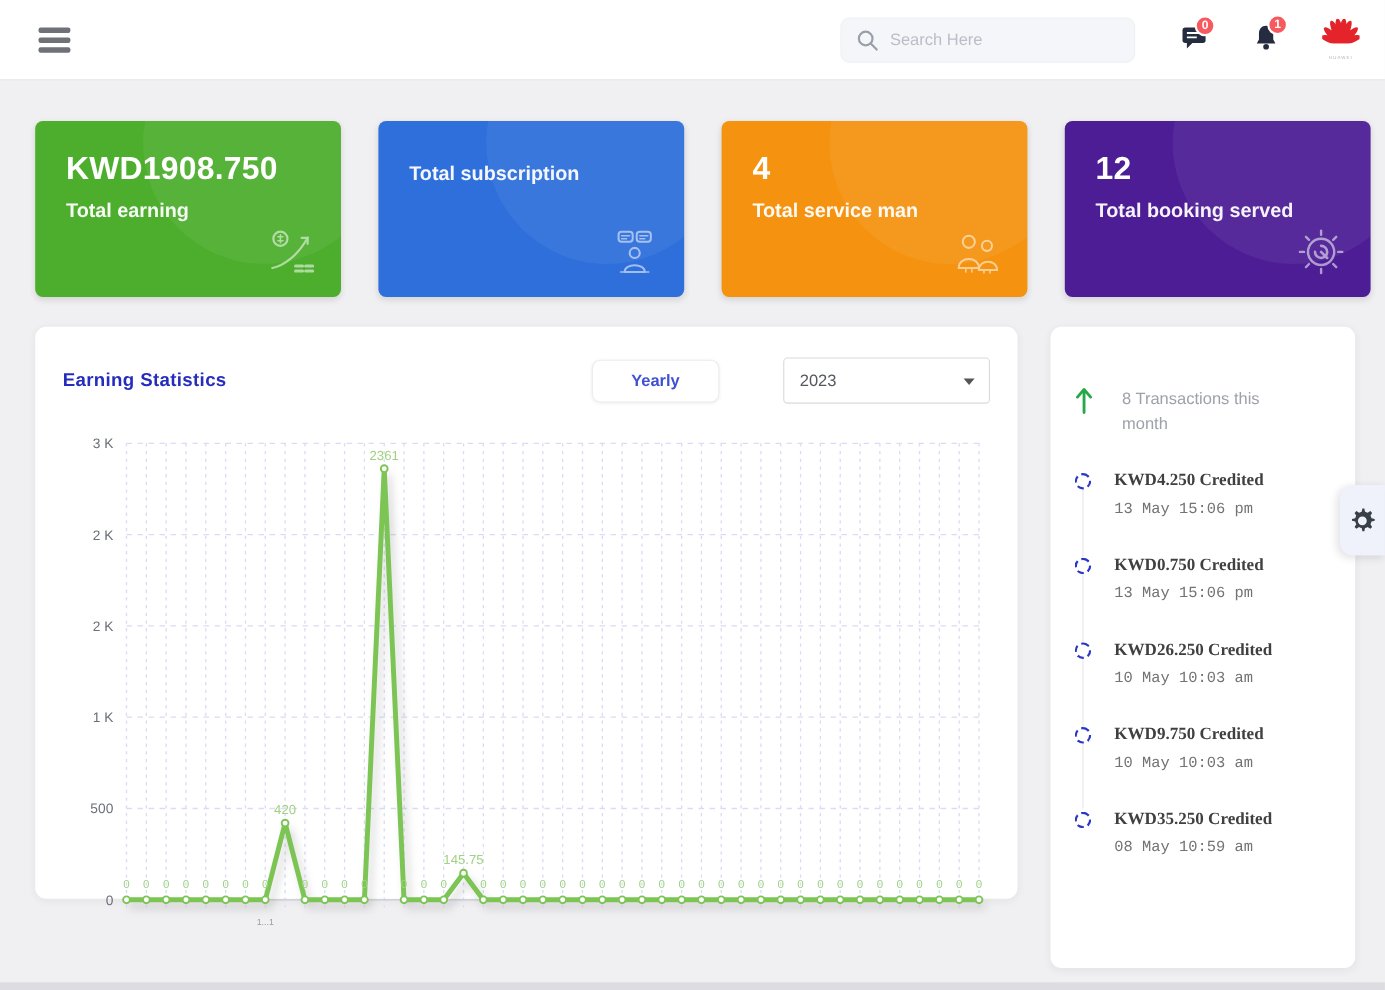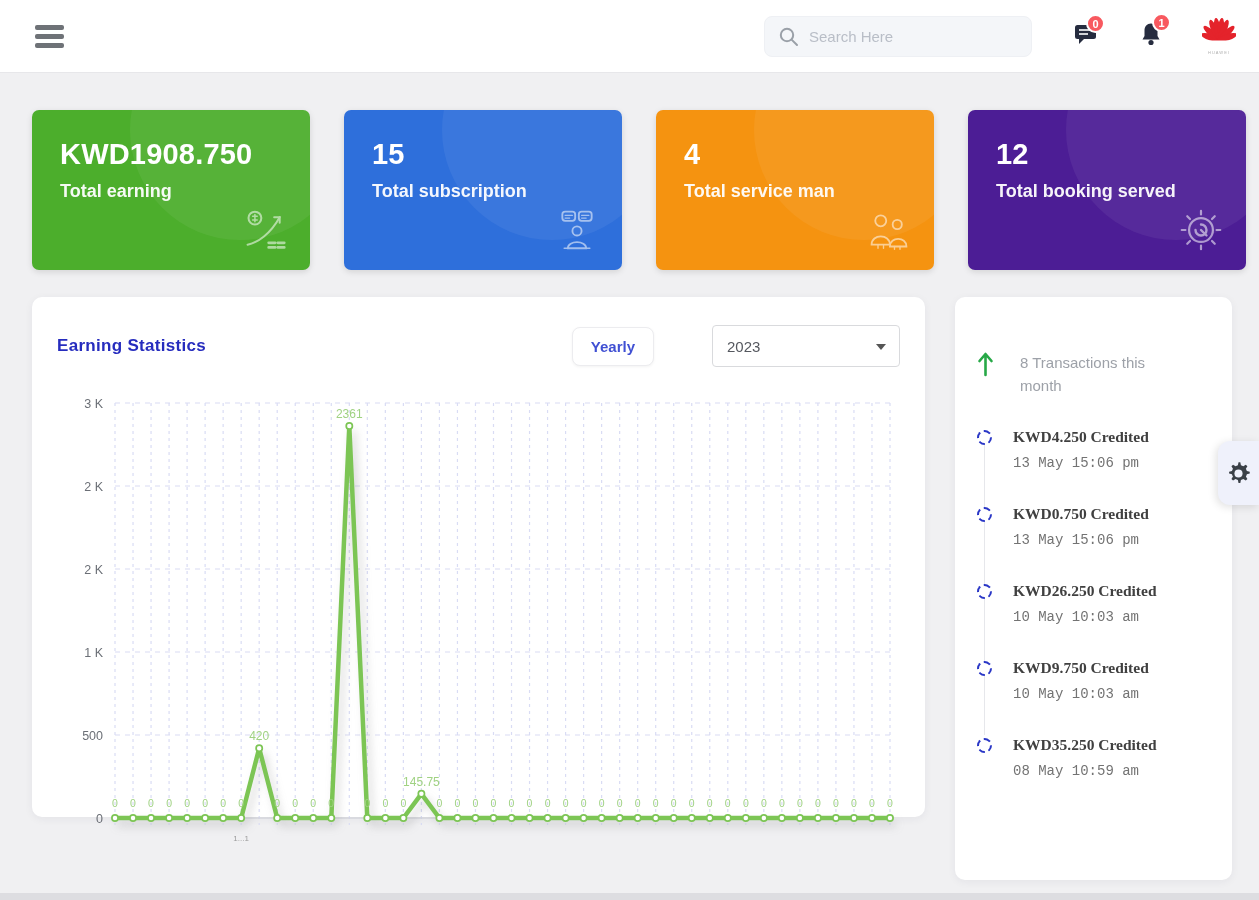--- a/index.html
+++ b/index.html
@@ -36,21 +36,21 @@
 
   
   .panel { position:absolute; background:#fff; border-radius:10px; box-shadow:0 2px 8px rgba(40,40,60,.06); }
   .chart-card { left:32px; top:297px; width:893px; height:520px; }
   .tx-card    { left:955px; top:297px; width:277px; height:583px; padding:26px 22px; }
 
   .chart-head { display:flex; align-items:center; padding:28px 25px 0 25px; }
   .chart-title { font-size:17px; font-weight:bold; color:#262cbe; letter-spacing:.3px; }
   .chart-controls { margin-left:auto; display:flex; gap:18px; align-items:center; }
   .yearly-btn { background:#fff; border:1px solid #ececef; border-radius:8px; color:#4050d3;
-                font-size:15px; font-weight:bold; padding:10px 18px; cursor:pointer;
+                font-size:15px; font-weight:bold; padding:10px 35px; cursor:pointer;
                 box-shadow:0 1px 3px rgba(0,0,0,.05); font-family:"Liberation Sans", sans-serif; }
   .year-select { width:188px; height:42px; border:1px solid #d9dadd; border-radius:4px; background:#fff;
                  display:flex; align-items:center; padding:0 14px; font-size:15px; color:#55585f;
                  cursor:pointer; position:relative;margin-left:40px; }
   .caret { position:absolute; right:13px; top:18px; width:0; height:0;
            border-left:5px solid transparent; border-right:5px solid transparent; border-top:6px solid #555; }
 
   .chart-area { position:absolute; left:20px; top:85px; }
 
   
@@ -140,21 +140,20 @@
         <circle cx="13" cy="11" r="7"></circle>
           <path d="M13 7v8 M10.5 9h5 M10.5 13h5" stroke-width="1.6"></path>
         <path d="M5 40 C 16 38, 30 28, 40 10"></path>
           <path d="M34 10 h6 v6"></path>
         <path d="M28 38h7 M28 43h7 M38 38h7 M38 43h7" stroke-width="3"></path>
       </svg>
     </span>
   </div>
 
   <div class="stat-card" style="background: rgb(46, 111, 219);">
-    <div class="stat-value">15</div>
     <div class="stat-label">Total subscription</div>
     <span class="stat-icon">
       <svg width="46" height="44" viewBox="0 0 48 48" fill="none" stroke="#fff" stroke-width="2" stroke-linecap="round">
         <rect x="8" y="4" width="14" height="10" rx="3"></rect>
           <path d="M11 8h8 M11 11h5" stroke-width="1.4"></path>
         <rect x="26" y="4" width="14" height="10" rx="3"></rect>
           <path d="M29 8h8 M29 11h5" stroke-width="1.4"></path>
         <circle cx="24" cy="25" r="5"></circle>
         <path d="M14 44 C14 35, 34 35, 34 44 Z"></path>
         <path d="M10 44h28" stroke-width="1.6"></path>

